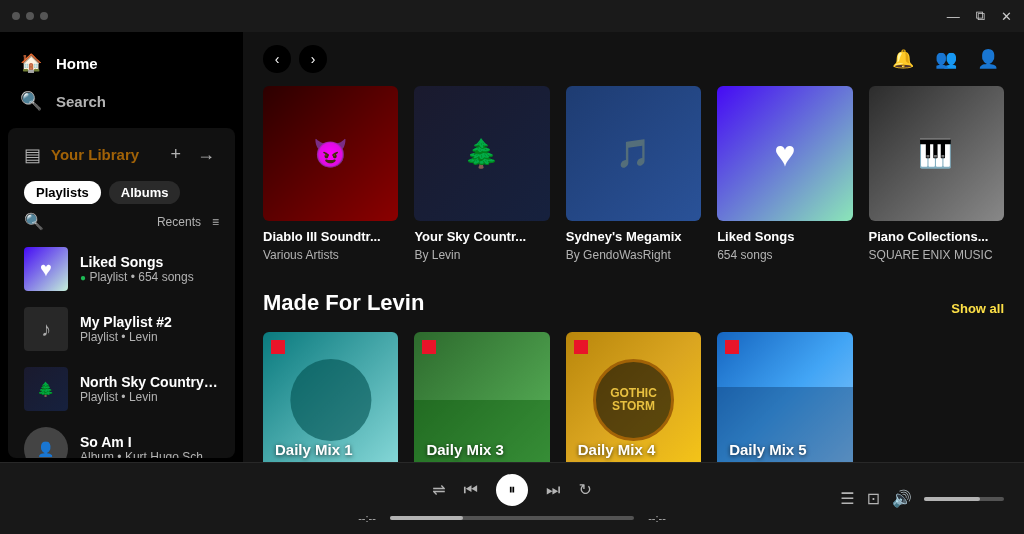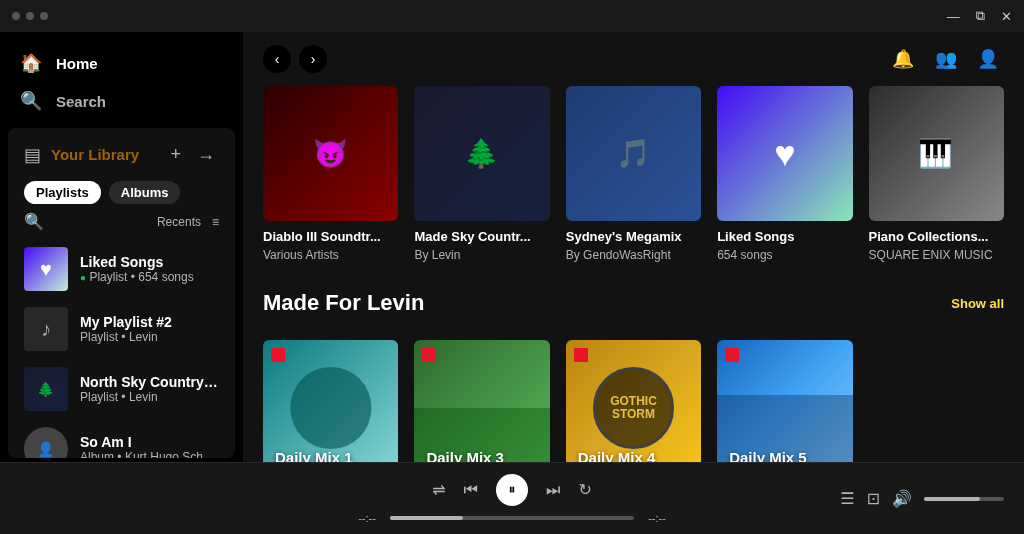--- a/index.html
+++ b/index.html
@@ -295,23 +295,23 @@
     .album-sub {
       font-size: 12px;
       color: #b3b3b3;
       white-space: nowrap;
       overflow: hidden;
       text-overflow: ellipsis;
     }
     
     .section-header {
       display: flex;
-      align-items: center;
+      align-items: flex-end;
       justify-content: space-between;
-      margin-bottom: 24px;
+      margin-bottom: 16px;
     }
     .section-title {
       font-size: 22px;
       font-weight: 700;
       color: #fff;
     }
     .show-all-btn {
       background: none;
       border: none;
       color: #fde047;
@@ -583,21 +583,21 @@
     <div class="album-thumb-wrap">
       <div class="thumb-diablo" style="position:absolute;inset:0;display:flex;align-items:center;justify-content:center;font-size:28px;">😈</div>
     </div>
     <div class="album-title">Diablo III Soundtr...</div>
     <div class="album-sub">Various Artists</div>
   </div>
           <div class="album-card">
     <div class="album-thumb-wrap">
       <div class="thumb-northsky" style="position:absolute;inset:0;display:flex;align-items:center;justify-content:center;font-size:28px;">🌲</div>
     </div>
-    <div class="album-title">Made Sky Countr...</div>
+    <div class="album-title">Your Sky Countr...</div>
     <div class="album-sub">By Levin</div>
   </div>
           <div class="album-card">
     <div class="album-thumb-wrap">
       <div class="thumb-sydney" style="position:absolute;inset:0;display:flex;align-items:center;justify-content:center;font-size:28px;">🎵</div>
     </div>
     <div class="album-title">Sydney's Megamix</div>
     <div class="album-sub">By GendoWasRight</div>
   </div>
           <div class="album-card">
@@ -639,21 +639,21 @@
       <div style="position:absolute;inset:0;background:linear-gradient(135deg,#2d6a2d,#5cb85c);"></div>
               <div style="position:absolute;bottom:0;left:0;right:0;height:50%;background:rgba(0,80,0,0.4);"></div>
       <div style="position:absolute;top:8px;left:8px;width:14px;height:14px;background:#e91429;border-radius:50;"></div>
       <div class="daily-mix-label">Daily Mix 3</div>
     </div>
 
   </div>
           <div class="daily-mix-card">
     <div class="daily-mix-thumb">
       <div style="position:absolute;inset:0;background:linear-gradient(135deg,#b8860b,#daa520,#f5c518);"></div>
-              <div style="position:absolute;inset:20%;border-radius:50%;border:3px solid #404040;background:rgba(0,0,0,0.6);display:flex;align-items:center;justify-content:center;">
+              <div style="position:absolute;inset:20%;border-radius:50%;border:3px solid #a16207;background:rgba(0,0,0,0.6);display:flex;align-items:center;justify-content:center;">
                 <span style="color:#e8c040;font-size:12px;font-weight:900;text-align:center;line-height:1.1;">GOTHIC<br>STORM</span>
               </div>
       <div style="position:absolute;top:8px;left:8px;width:14px;height:14px;background:#e91429;border-radius:50;"></div>
       <div class="daily-mix-label">Daily Mix 4</div>
     </div>
 
   </div>
           <div class="daily-mix-card">
     <div class="daily-mix-thumb">
       <div style="position:absolute;inset:0;background:linear-gradient(135deg,#1565c0,#42a5f5,#90caf9);"></div>

